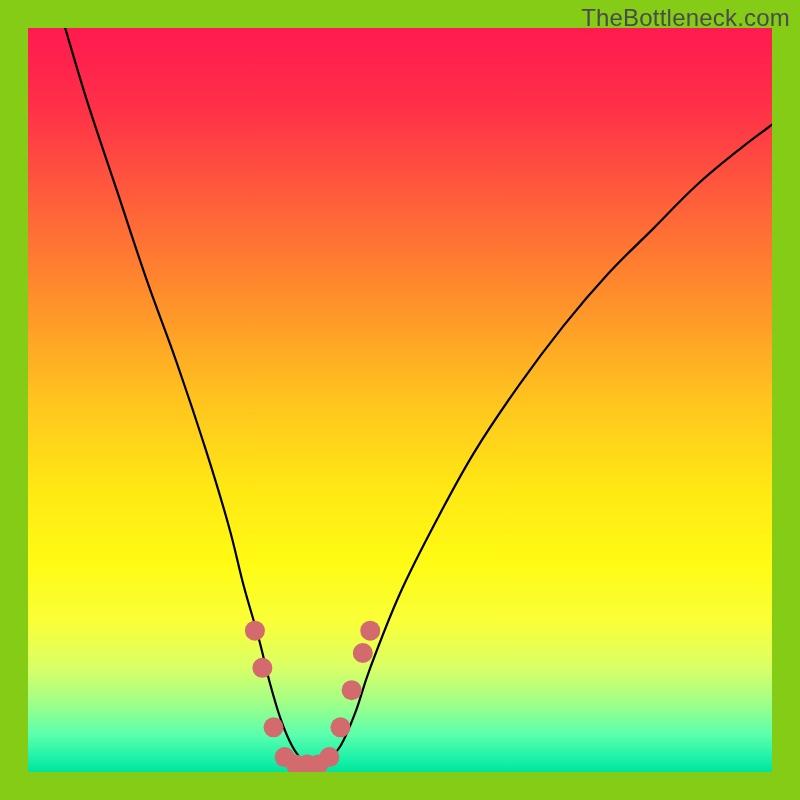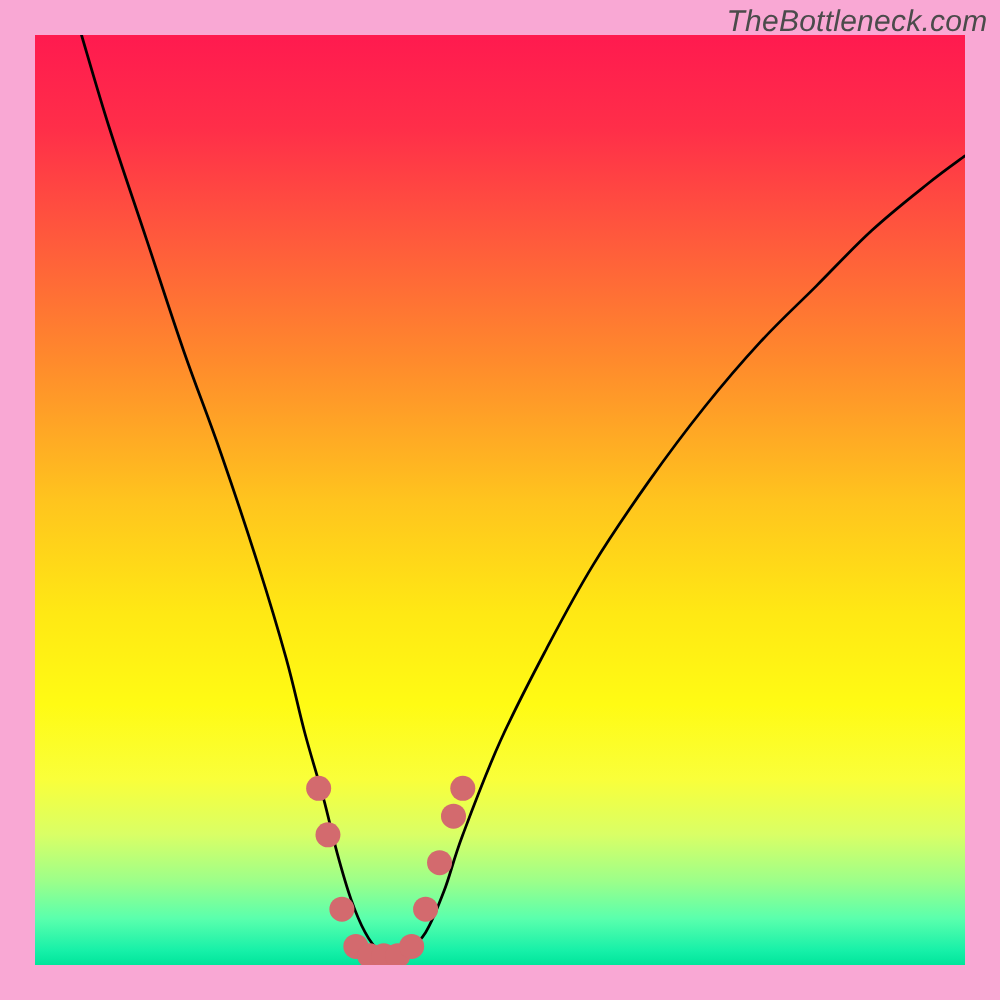--- a/index.html
+++ b/index.html
@@ -8,22 +8,21 @@
     width: 800px;
     height: 800px;
     overflow: hidden;
     background: #000;
     font-family: Arial, Helvetica, sans-serif;
   }
   .frame {
     position: absolute;
     top: 0; left: 0;
     width: 800px; height: 800px;
-    background: #f9a8d4;
-    font-style: italic;
+    background: #84cc16;
   }
   .plot {
     position: absolute;
     top: 28px;
     left: 28px;
     width: 744px;
     height: 744px;
     overflow: hidden;
   }
   .watermark {

